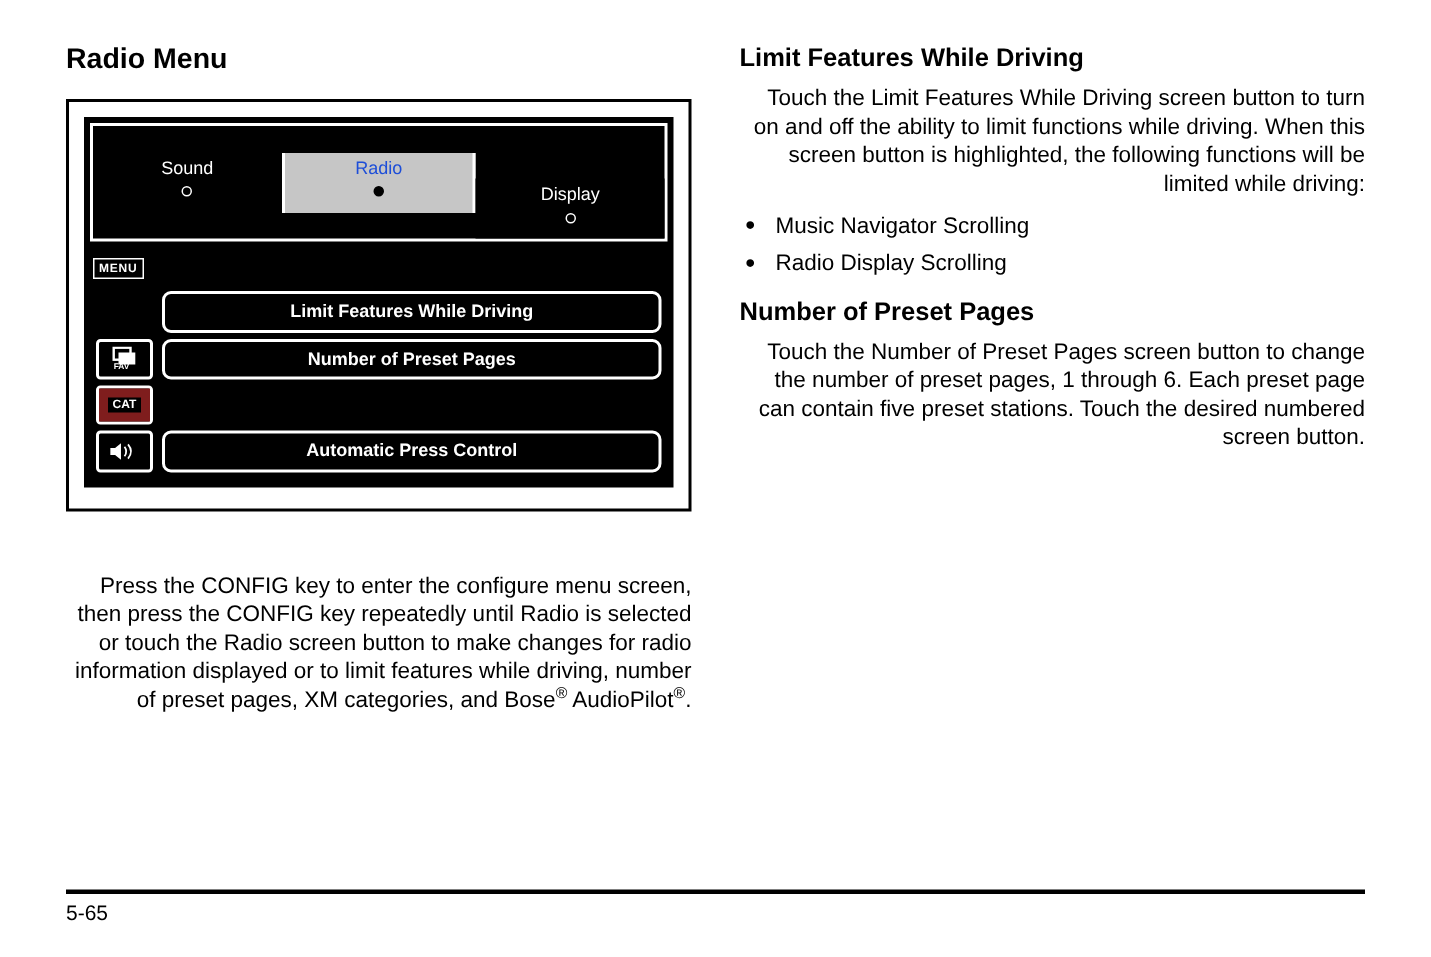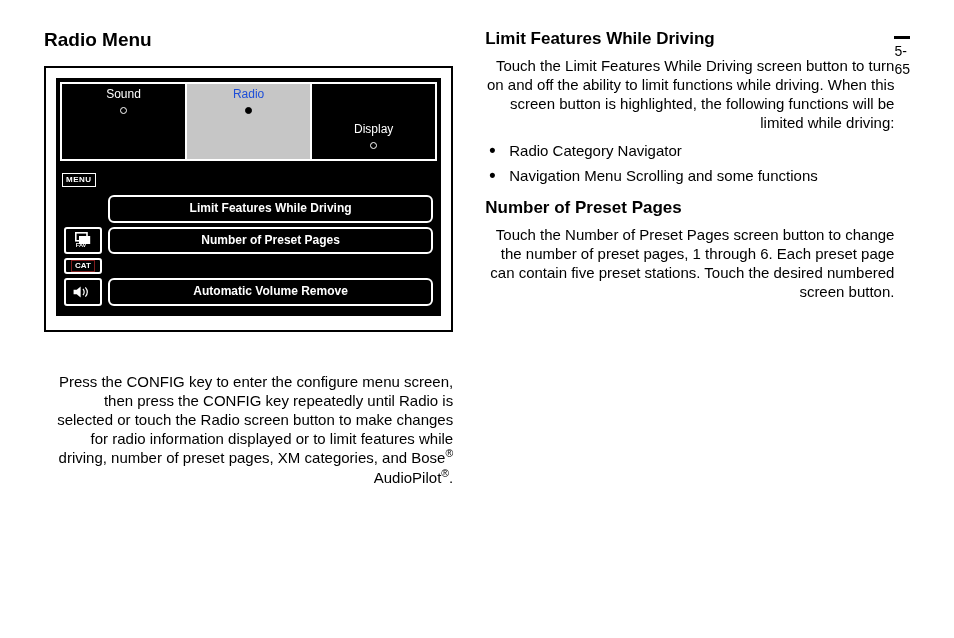--- a/index.html
+++ b/index.html
@@ -10,20 +10,21 @@
     color: #000;
     font-size: 15px;
     line-height: 1.28;
   }
   .page {
     width: 954px;
     height: 638px;
     box-sizing: border-box;
     padding: 28px 44px 20px 44px;
     display: flex;
+    flex-direction: column;
   }
   .columns {
     display: flex;
     flex: 1 1 auto;
     gap: 32px;
   }
   .col {
     flex: 1 1 0;
     min-width: 0;
   }
@@ -74,21 +75,21 @@
     font-family: Arial, Helvetica, sans-serif;
     box-sizing: border-box;
     padding: 4px;
     position: relative;
   }
   
   .tab-row {
     display: flex;
     margin: 0 0 6px 0;
   }
-  .tab-group { flex: 1 1 auto; display: flex; border: 2px solid #fff; }
+  .tab-group { flex: 1 1 auto; display: flex; border: 2px solid #fff; align-items: center; }
   .tab {
     flex: 1 1 0;
     text-align: center;
     padding: 3px 0 6px 0;
     font-size: 12px;
     position: relative;
     border-right: 2px solid #fff;
     background: #000;
     color: #fff;
   }
@@ -205,50 +206,50 @@
                 <rect x="3" y="1" width="14" height="10" fill="none" stroke="#fff" stroke-width="2"></rect>
                 <rect x="7" y="5" width="14" height="10" fill="#fff"></rect>
                 <text x="3" y="19" font-size="7" fill="#fff" font-family="Arial" font-weight="bold">FAV</text>
               </svg>
             </div>
             <div class="pill">Number of Preset Pages</div>
           </div>
 
           <div class="row">
             <div class="icon-cell">
-              <span style="border:1px solid #7f1d1d;padding:0 3px;font-size:8px;">CAT</span>
+              <span style="border:6px solid #7f1d1d;padding:0 3px;font-size:8px;">CAT</span>
             </div>
           </div>
 
           <div class="row">
             <div class="icon-cell icon-vol">
               <svg viewBox="0 0 28 16">
                 <polygon points="2,5 6,5 11,1 11,15 6,11 2,11" fill="#fff"></polygon>
                 <path d="M14 4 Q17 8 14 12" fill="none" stroke="#fff" stroke-width="1.5"></path>
                 <path d="M17 2 Q22 8 17 14" fill="none" stroke="#fff" stroke-width="1.5"></path>
               </svg>
             </div>
-            <div class="pill">Automatic Volume Remove</div>
+            <div class="pill">Automatic Press Control</div>
           </div>
 
           <div style="height:6px;"></div>
         </div>
       </div>
 
       <p class="para">
         <span>Press the CONFIG key to enter the configure menu screen, then press the CONFIG key repeatedly until Radio is selected or touch the Radio screen button to make changes for radio information displayed or to limit features while driving, number of preset pages, XM categories, and Bose</span><sup>®</sup><span> AudioPilot</span><sup>®</sup><span>.</span>
       </p>
     </div>
 
     <div class="col">
       <h3 class="h-sub">Limit Features While Driving</h3>
       <p class="para">Touch the Limit Features While Driving screen button to turn on and off the ability to limit functions while driving. When this screen button is highlighted, the following functions will be limited while driving:</p>
       <ul class="bullets">
-        <li>Radio Category Navigator</li>
-        <li>Navigation Menu Scrolling and some functions</li>
+        <li>Music Navigator Scrolling</li>
+        <li>Radio Display Scrolling</li>
       </ul>
 
       <h3 class="h-sub">Number of Preset Pages</h3>
       <p class="para">Touch the Number of Preset Pages screen button to change the number of preset pages, 1 through 6. Each preset page can contain five preset stations. Touch the desired numbered screen button.</p>
     </div>
   </div>
 
   <div class="page-footer">
     <span>5-65</span>
   </div>

